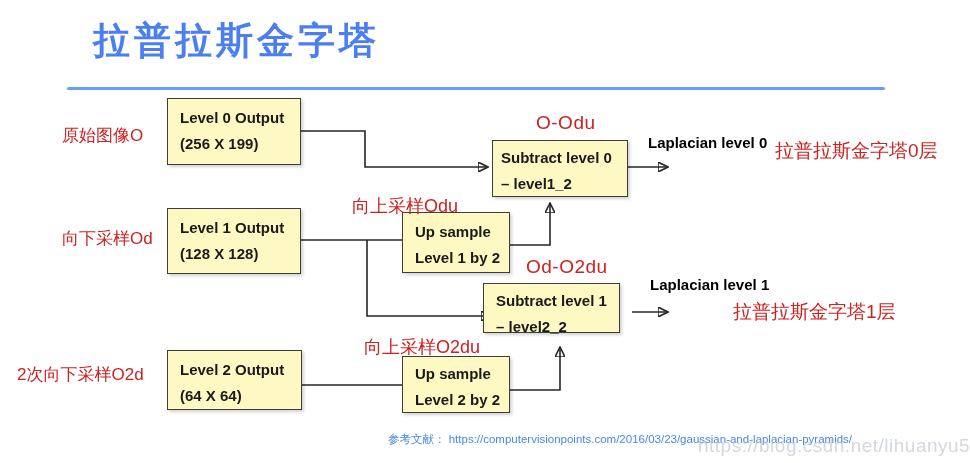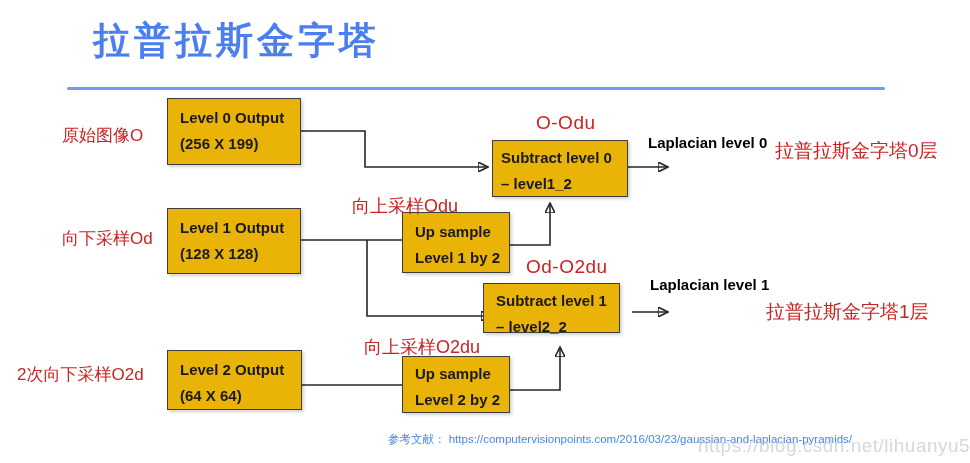--- a/index.html
+++ b/index.html
@@ -9,21 +9,21 @@
   }
   .abs{position:absolute;}
   
   .title{
     left:93px;top:16px;font-size:37px;font-weight:bold;color:#4b7ff0;
     font-family:"DejaVu Serif", serif;letter-spacing:4px;white-space:nowrap;
   }
   .title-rule{left:67px;top:87px;width:818px;height:3px;background:#6d9eeb;border-radius:2px;}
   
   .fbox{
-    background:#eab308;border:1.6px solid #3d3d3d;box-sizing:border-box;
+    background:#fef9c3;border:1.6px solid #3d3d3d;box-sizing:border-box;
     box-shadow:2px 2px 3px rgba(0,0,0,0.18);
     color:#1a1a1a;font-weight:bold;font-size:15px;line-height:26px;
     padding:6px 4px 0 12px;white-space:nowrap;
   }
   .fbox .bline{height:26px;}
   
   .red{color:#cc2222;white-space:nowrap;}
   .cn17{font-size:17px;}
   .cn18{font-size:18px;margin-left:8px;}
   .cn19{font-size:19px;}
@@ -102,21 +102,21 @@
 
   <div class="abs red latin19" style="left:536px;top:112px;">O-Odu</div>
   <div class="abs red cn18" style="left:344px;top:194px;">向上采样Odu</div>
   <div class="abs red latin19" style="left:526px;top:256px;">Od-O2du</div>
   <div class="abs red cn18" style="left:356px;top:335px;">向上采样O2du</div>
 
   <div class="abs blk" style="left:648px;top:134px;">Laplacian level 0</div>
   <div class="abs blk" style="left:650px;top:276px;">Laplacian level 1</div>
 
   <div class="abs red cn19" style="left:775px;top:138px;">拉普拉斯金字塔0层</div>
-  <div class="abs red cn19" style="left:766px;top:299px;">拉普拉斯金字塔1层</div>
+  <div class="abs red cn19" style="left:733px;top:299px;">拉普拉斯金字塔1层</div>
 
   <div class="abs ref">
     <span>参考文献：</span>
     <a href="#">https://computervisionpoints.com/2016/03/23/gaussian-and-laplacian-pyramids/</a>
   </div>
   <div class="abs watermark">https://blog.csdn.net/lihuanyu520</div>
 
 </div>
 
 </body></html>

